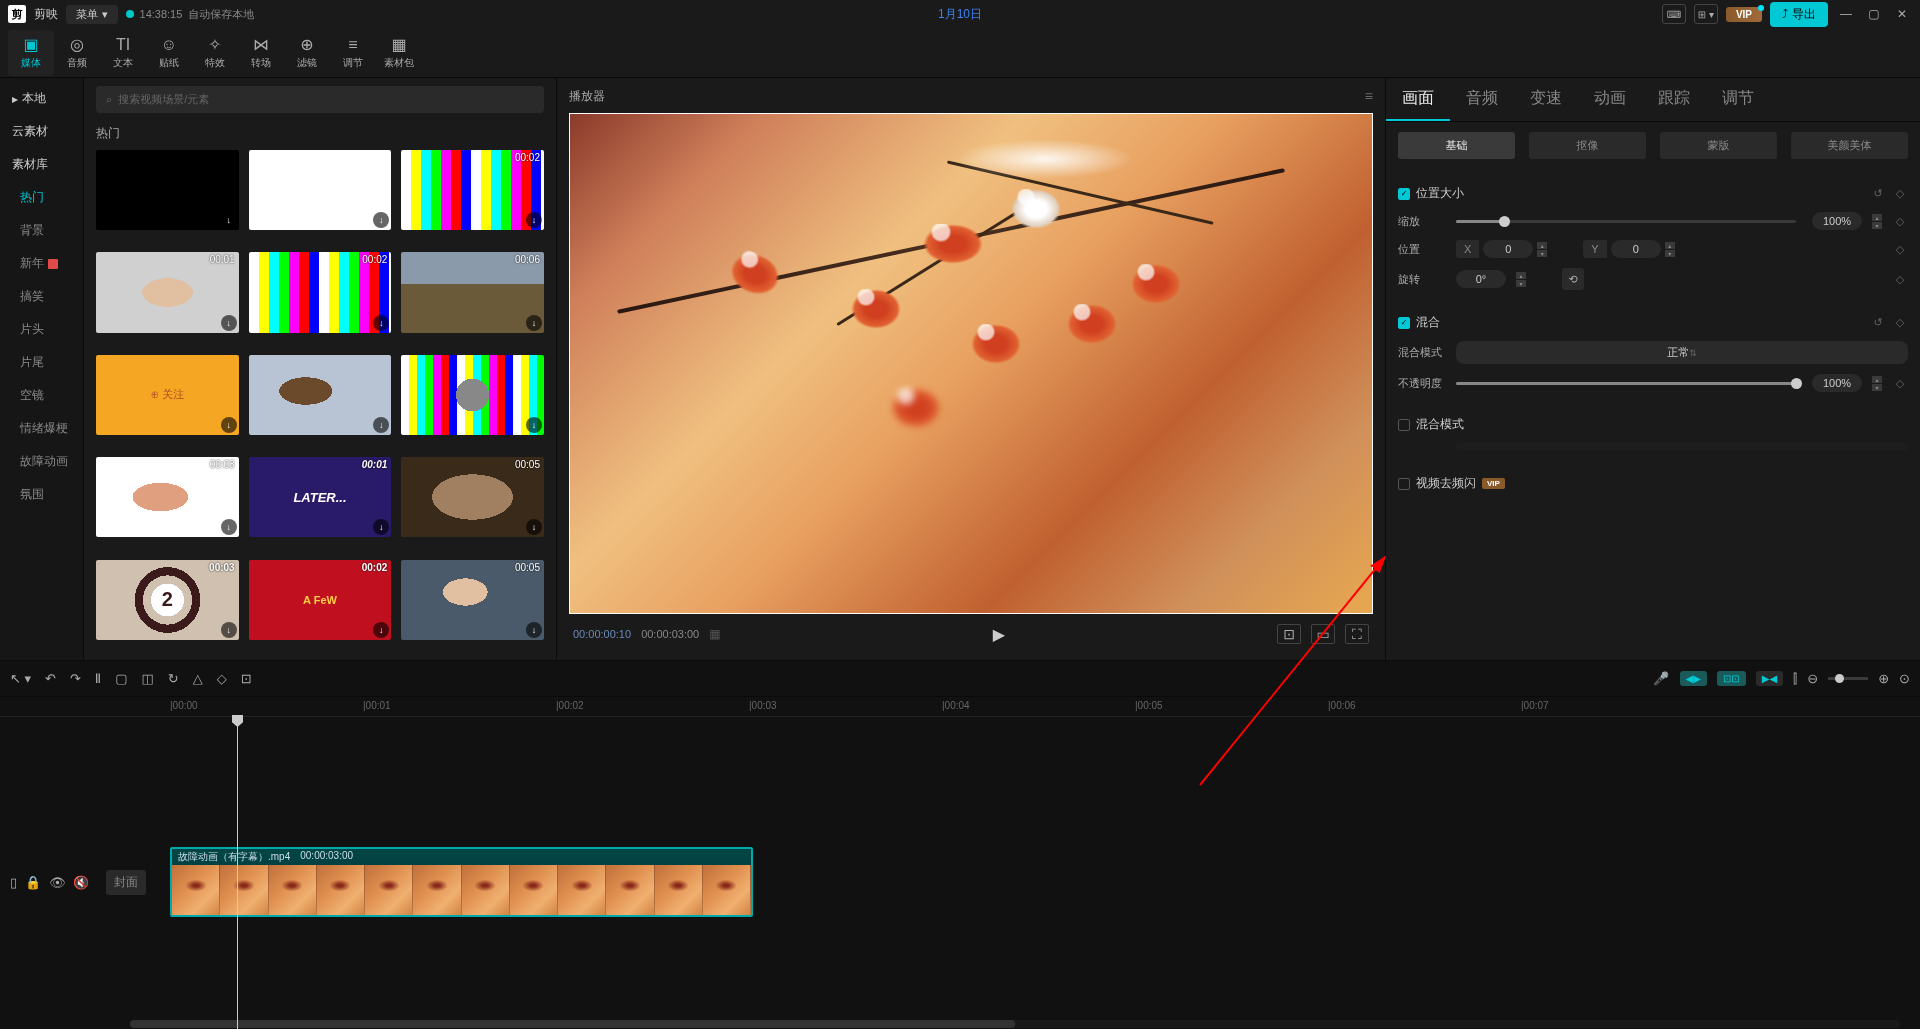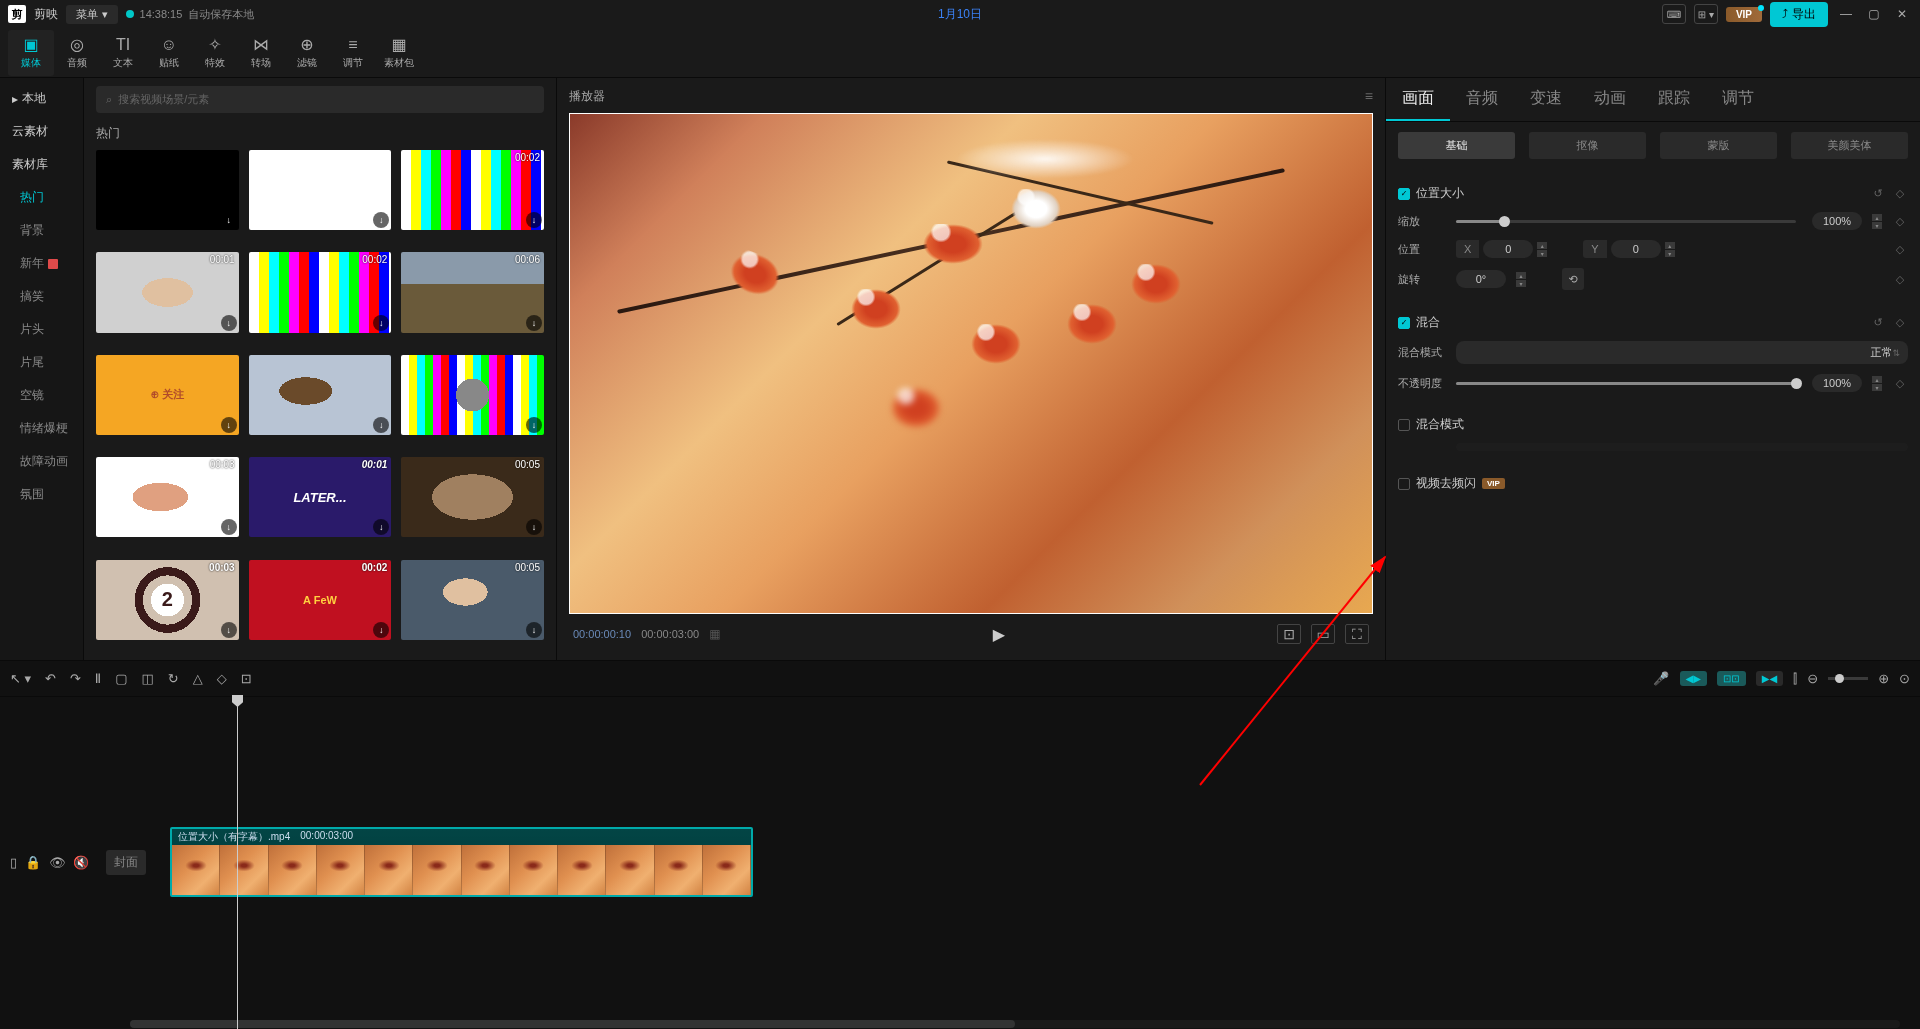--- a/index.html
+++ b/index.html
@@ -40,21 +40,21 @@
 .search-bar { background: #2a2a2a; border-radius: 4px; padding: 6px 10px; display: flex; align-items: center; gap: 6px; color: #666; font-size: 11px; }
 .section-label { color: #aaa; font-size: 12px; margin: 12px 0 8px; }
 .thumb-grid { display: grid; grid-template-columns: repeat(3, 1fr); gap: 10px; overflow-y: auto; flex: 1; }
 .thumb { position: relative; aspect-ratio: 16/9; background: #333; border-radius: 2px; overflow: hidden; }
 .thumb .dur { position: absolute; top: 2px; right: 4px; font-size: 10px; color: #fff; text-shadow: 0 0 2px #000; }
 .thumb .dl { position: absolute; bottom: 2px; right: 2px; width: 16px; height: 16px; background: rgba(0,0,0,0.6); border-radius: 50%; display: flex; align-items: center; justify-content: center; font-size: 9px; color: #fff; }
 .thumb.black { background: #000; }
 .thumb.white { background: #fff; }
 .thumb.bars { background: repeating-linear-gradient(90deg, #fff 0 10px, #ff0 10px 20px, #0ff 20px 30px, #0f0 30px 40px, #f0f 40px 50px, #f00 50px 60px, #00f 60px 70px); }
 .thumb.person1 { background: radial-gradient(ellipse at 50% 50%, #e0c0a0 0 25%, #d0d0d0 25%); }
-.thumb.yellow { background: #f5a623; display: flex; align-items: center; justify-content: center; color: #b04a2a; font-size: 11px; font-weight: bold; }
+.thumb.yellow { background: #f5a623; display: flex; align-items: center; justify-content: center; color: #b04a2a; font-size: 11px; font-weight: normal; }
 .thumb.person2 { background: radial-gradient(ellipse at 40% 45%, #6a4a2a 0 22%, #b8c4d4 22%); }
 .thumb.testcard { background: radial-gradient(circle at 50% 50%, #888 0 20%, transparent 20%), repeating-linear-gradient(90deg, #fff 0 8px, #ff0 8px 16px, #0ff 16px 24px, #0f0 24px 32px, #f0f 32px 40px, #f00 40px 48px, #00f 48px 56px); }
 .thumb.person3 { background: radial-gradient(ellipse at 45% 50%, #e0a080 0 25%, #fff 25%); }
 .thumb.later { background: #2a1a6a; display: flex; align-items: center; justify-content: center; color: #fff; font-size: 13px; font-weight: 900; font-style: italic; }
 .thumb.food { background: radial-gradient(ellipse at 50% 50%, #a08060 0 40%, #3a2a1a 40%); }
 .thumb.countdown { background: radial-gradient(circle at 50% 50%, #fff 0 20%, transparent 20% 30%, #3a1a1a 30% 40%, transparent 40%), #d0c0b0; display: flex; align-items: center; justify-content: center; font-size: 20px; color: #3a1a1a; font-weight: bold; }
 .thumb.afew { background: #c01020; color: #ffd040; display: flex; align-items: center; justify-content: center; font-size: 11px; font-weight: bold; }
 .thumb.person4 { background: radial-gradient(ellipse at 45% 40%, #e0c0a0 0 20%, #4a5a6a 20%); }
 .thumb.hill { background: linear-gradient(#8a9aaa 0 40%, #6a5a3a 40%); }
 
@@ -99,21 +99,21 @@
 .prop-label { width: 48px; }
 .slider-track { flex: 1; height: 3px; background: #3a3a3a; position: relative; border-radius: 2px; margin-right: 6px; }
 .slider-fill { height: 100%; background: #888; position: absolute; left: 0; border-radius: 2px; }
 .slider-thumb { position: absolute; top: -4px; width: 11px; height: 11px; background: #ccc; border-radius: 50%; cursor: pointer; }
 .val-box { background: #2a2a2a; padding: 3px 8px; border-radius: 9px; min-width: 50px; text-align: center; color: #ccc; font-size: 11px; }
 .spin-btns { display: flex; flex-direction: column; gap: 1px; }
 .spin { width: 10px; height: 7px; background: #3a3a3a; font-size: 6px; color: #888; display: flex; align-items: center; justify-content: center; cursor: pointer; }
 .xy-group { display: flex; align-items: center; gap: 4px; }
 .xy-label { background: #2a2a2a; padding: 3px 8px; border-radius: 3px 0 0 3px; color: #888; }
 .mini-btn { width: 22px; height: 22px; background: #2a2a2a; border-radius: 3px; display: flex; align-items: center; justify-content: center; color: #aaa; cursor: pointer; }
-.select-box { flex: 1; background: #2a2a2a; padding: 4px 8px; border-radius: 8px; color: #ccc; display: flex; justify-content: flex-end; align-items: center; }
+.select-box { flex: 1; background: #2a2a2a; padding: 4px 8px; border-radius: 8px; color: #ccc; display: flex; justify-content: center; align-items: center; }
 .vip-tag { background: #8a5a2a; color: #fff; font-size: 8px; padding: 1px 5px; border-radius: 2px; font-weight: bold; }
 .dim-row { opacity: 0.45; pointer-events: none; }
 
 
 .timeline { height: 370px; background: #111; border-top: 1px solid #0a0a0a; display: flex; flex-direction: column; position: relative; }
 .tl-toolbar { height: 36px; display: flex; align-items: center; padding: 0 10px; gap: 14px; border-bottom: 1px solid #0a0a0a; }
 .tl-tool { color: #aaa; cursor: pointer; font-size: 13px; }
 .tl-right { margin-left: auto; display: flex; align-items: center; gap: 10px; }
 .tl-chip { background: #2a2a2a; padding: 2px 6px; border-radius: 3px; color: #00c8d4; font-size: 10px; display: flex; align-items: center; gap: 3px; cursor: pointer; }
 .tl-chip.on { background: #1a5a5a; }
@@ -498,34 +498,44 @@
       <div class="tl-chip">▶◀</div>
       <span class="tl-tool">⫿</span>
       <span class="tl-tool">⊖</span>
       <div style="width:40px;height:3px;background:#3a3a3a;position:relative">
           <div style="position:absolute;left:18%;top:-3px;width:9px;height:9px;background:#ccc;border-radius:50%"></div>
         </div>
       <span class="tl-tool">⊕</span>
       <span class="tl-tool">⊙</span>
     </div>
   </div>
+  <div class="ruler" id="ruler">
+      <span class="tick" style="left: 170px;">|00:00</span>
+      <span class="tick" style="left: 363px;">|00:01</span>
+      <span class="tick" style="left: 556px;">|00:02</span>
+      <span class="tick" style="left: 749px;">|00:03</span>
+      <span class="tick" style="left: 942px;">|00:04</span>
+      <span class="tick" style="left: 1135px;">|00:05</span>
+      <span class="tick" style="left: 1328px;">|00:06</span>
+      <span class="tick" style="left: 1521px;">|00:07</span>
+    </div>
   <div class="tracks">
     <div class="playhead-line" id="playhead" style="left: 237px;">
         <div class="playhead-head"></div>
       </div>
     <div class="track-controls">
       <span class="tl-tool">▯</span>
       <span class="tl-tool">🔒</span>
       <span class="tl-tool">👁</span>
       <span class="tl-tool">🔇</span>
       <span class="cover-label">封面</span>
     </div>
     <div class="clip" id="clip" style="left: 170px; width: 583px;">
       <div class="clip-hdr">
-        <span>位置大小（有字幕）.mp4</span>
+        <span>故障动画（有字幕）.mp4</span>
         <span>00:00:03:00</span>
       </div>
       <div class="clip-frames" id="clipframes">
           <div class="clip-frame"></div>
           <div class="clip-frame"></div>
           <div class="clip-frame"></div>
           <div class="clip-frame"></div>
           <div class="clip-frame"></div>
           <div class="clip-frame"></div>
           <div class="clip-frame"></div>

